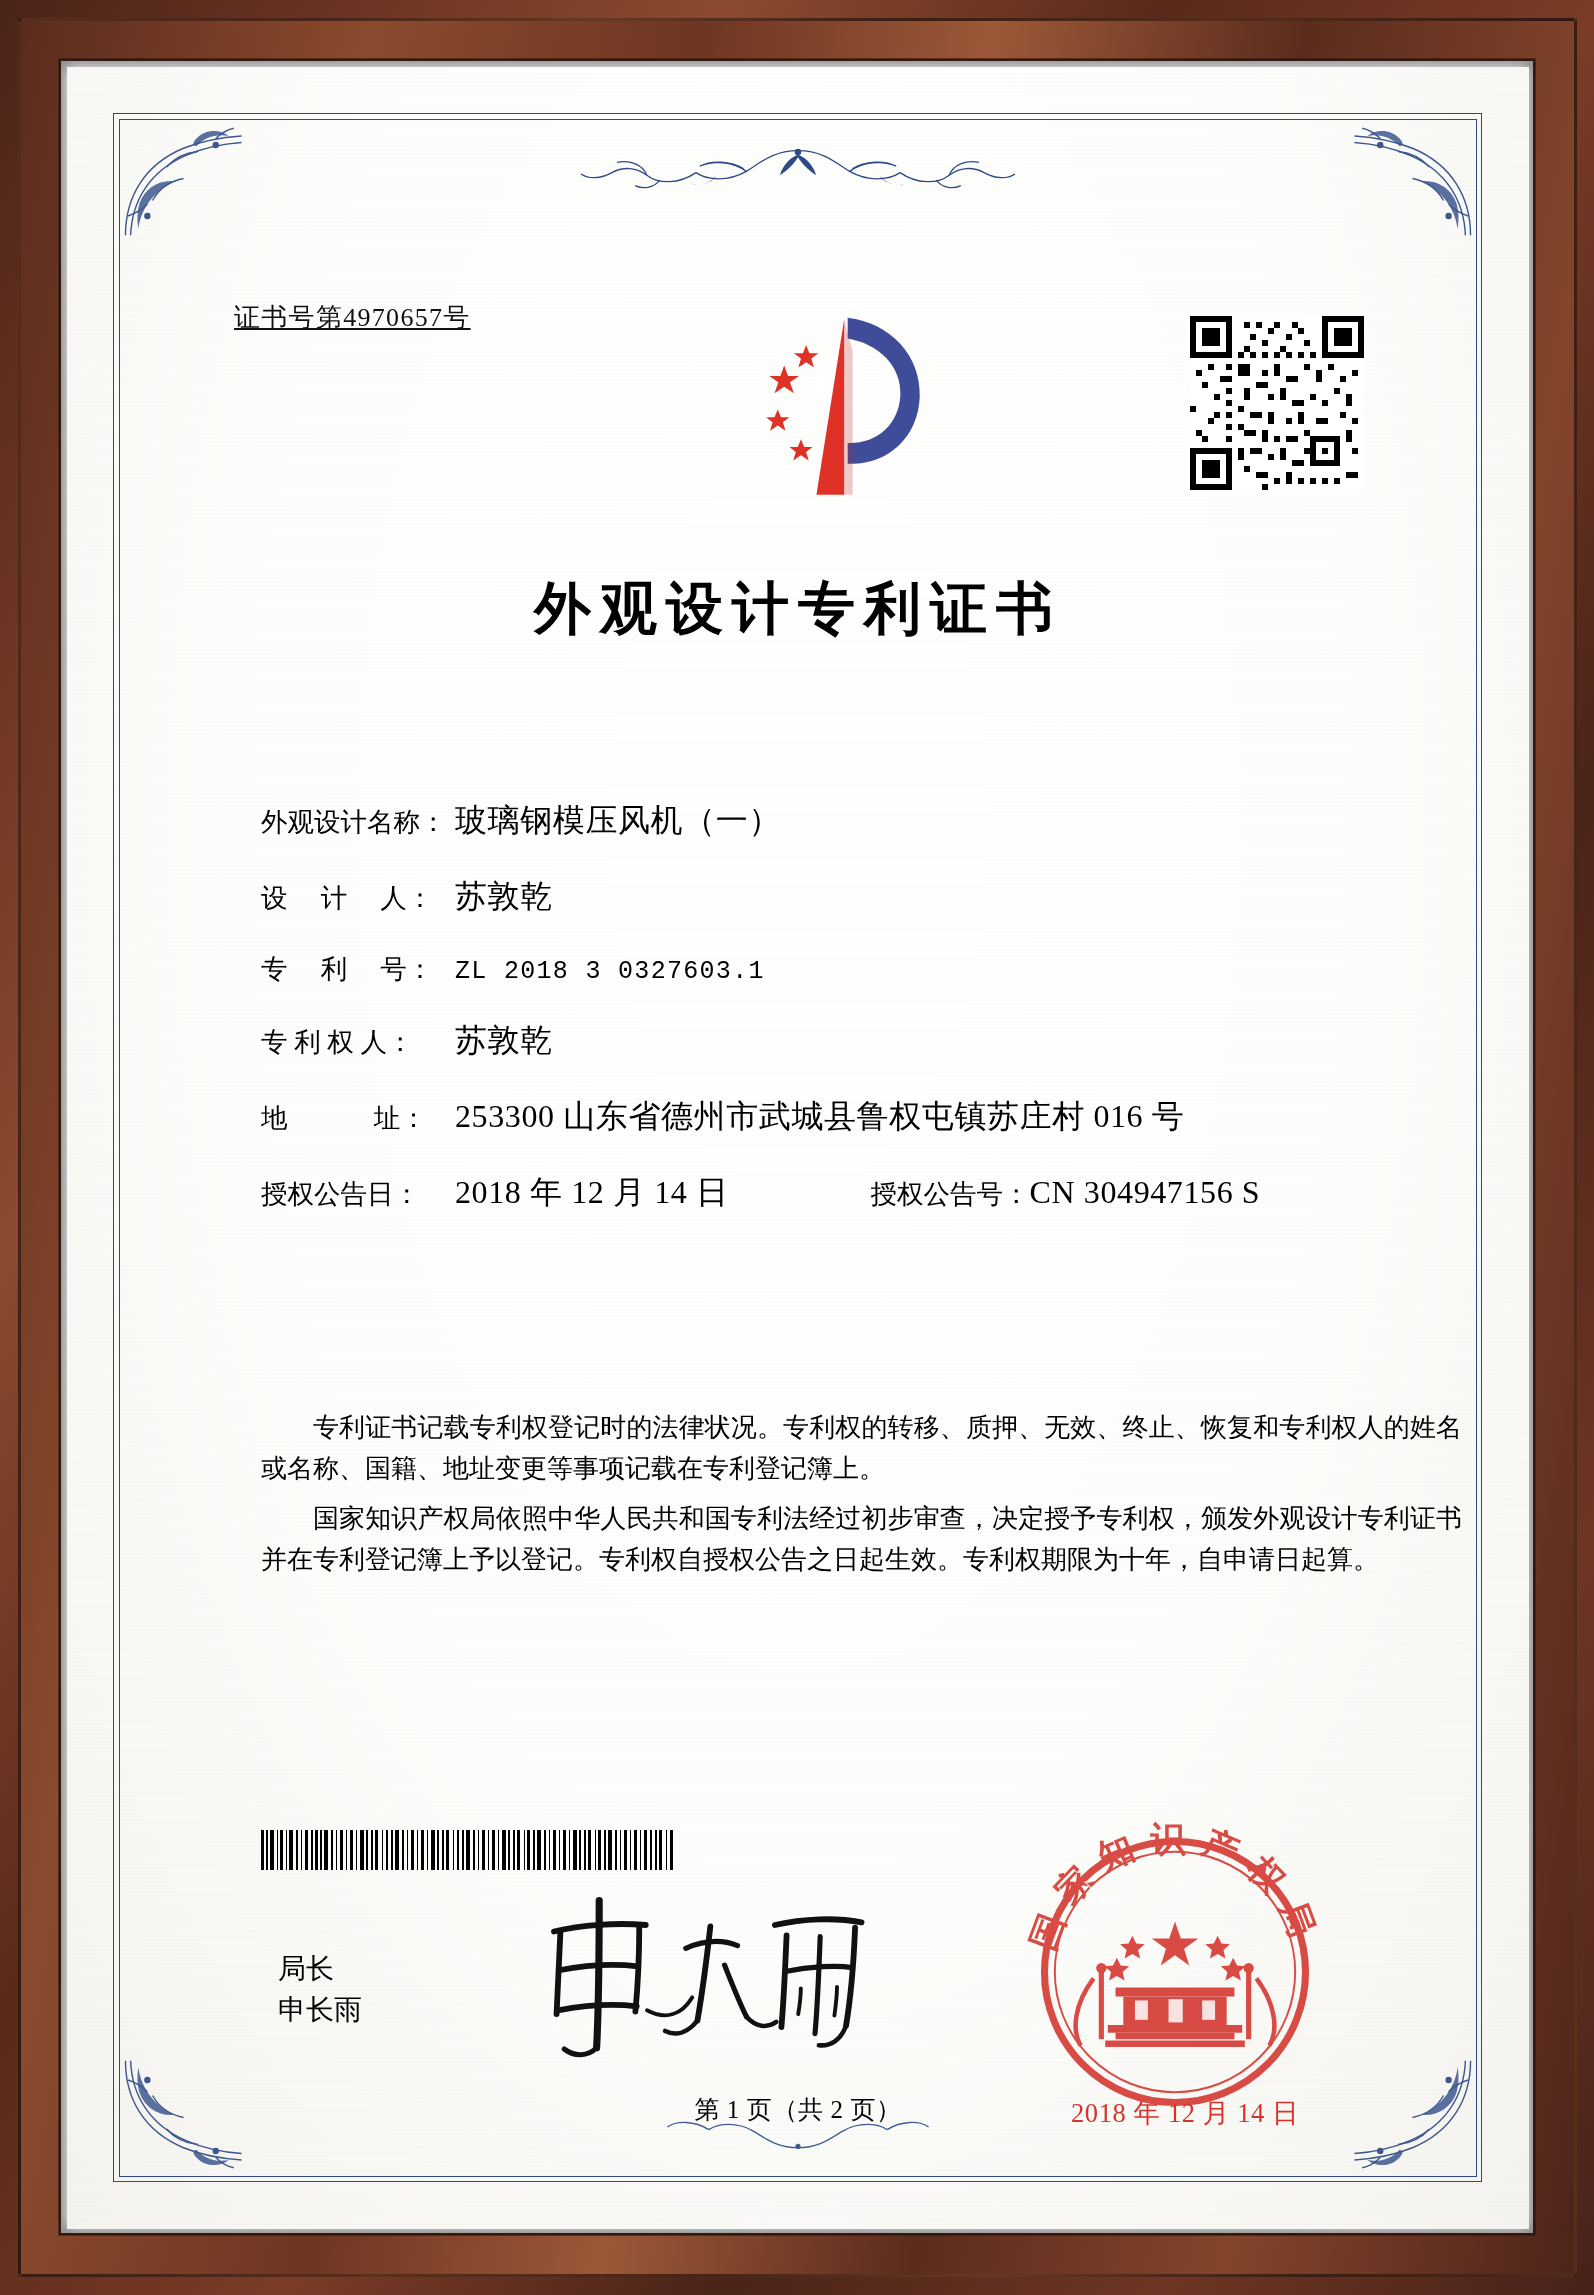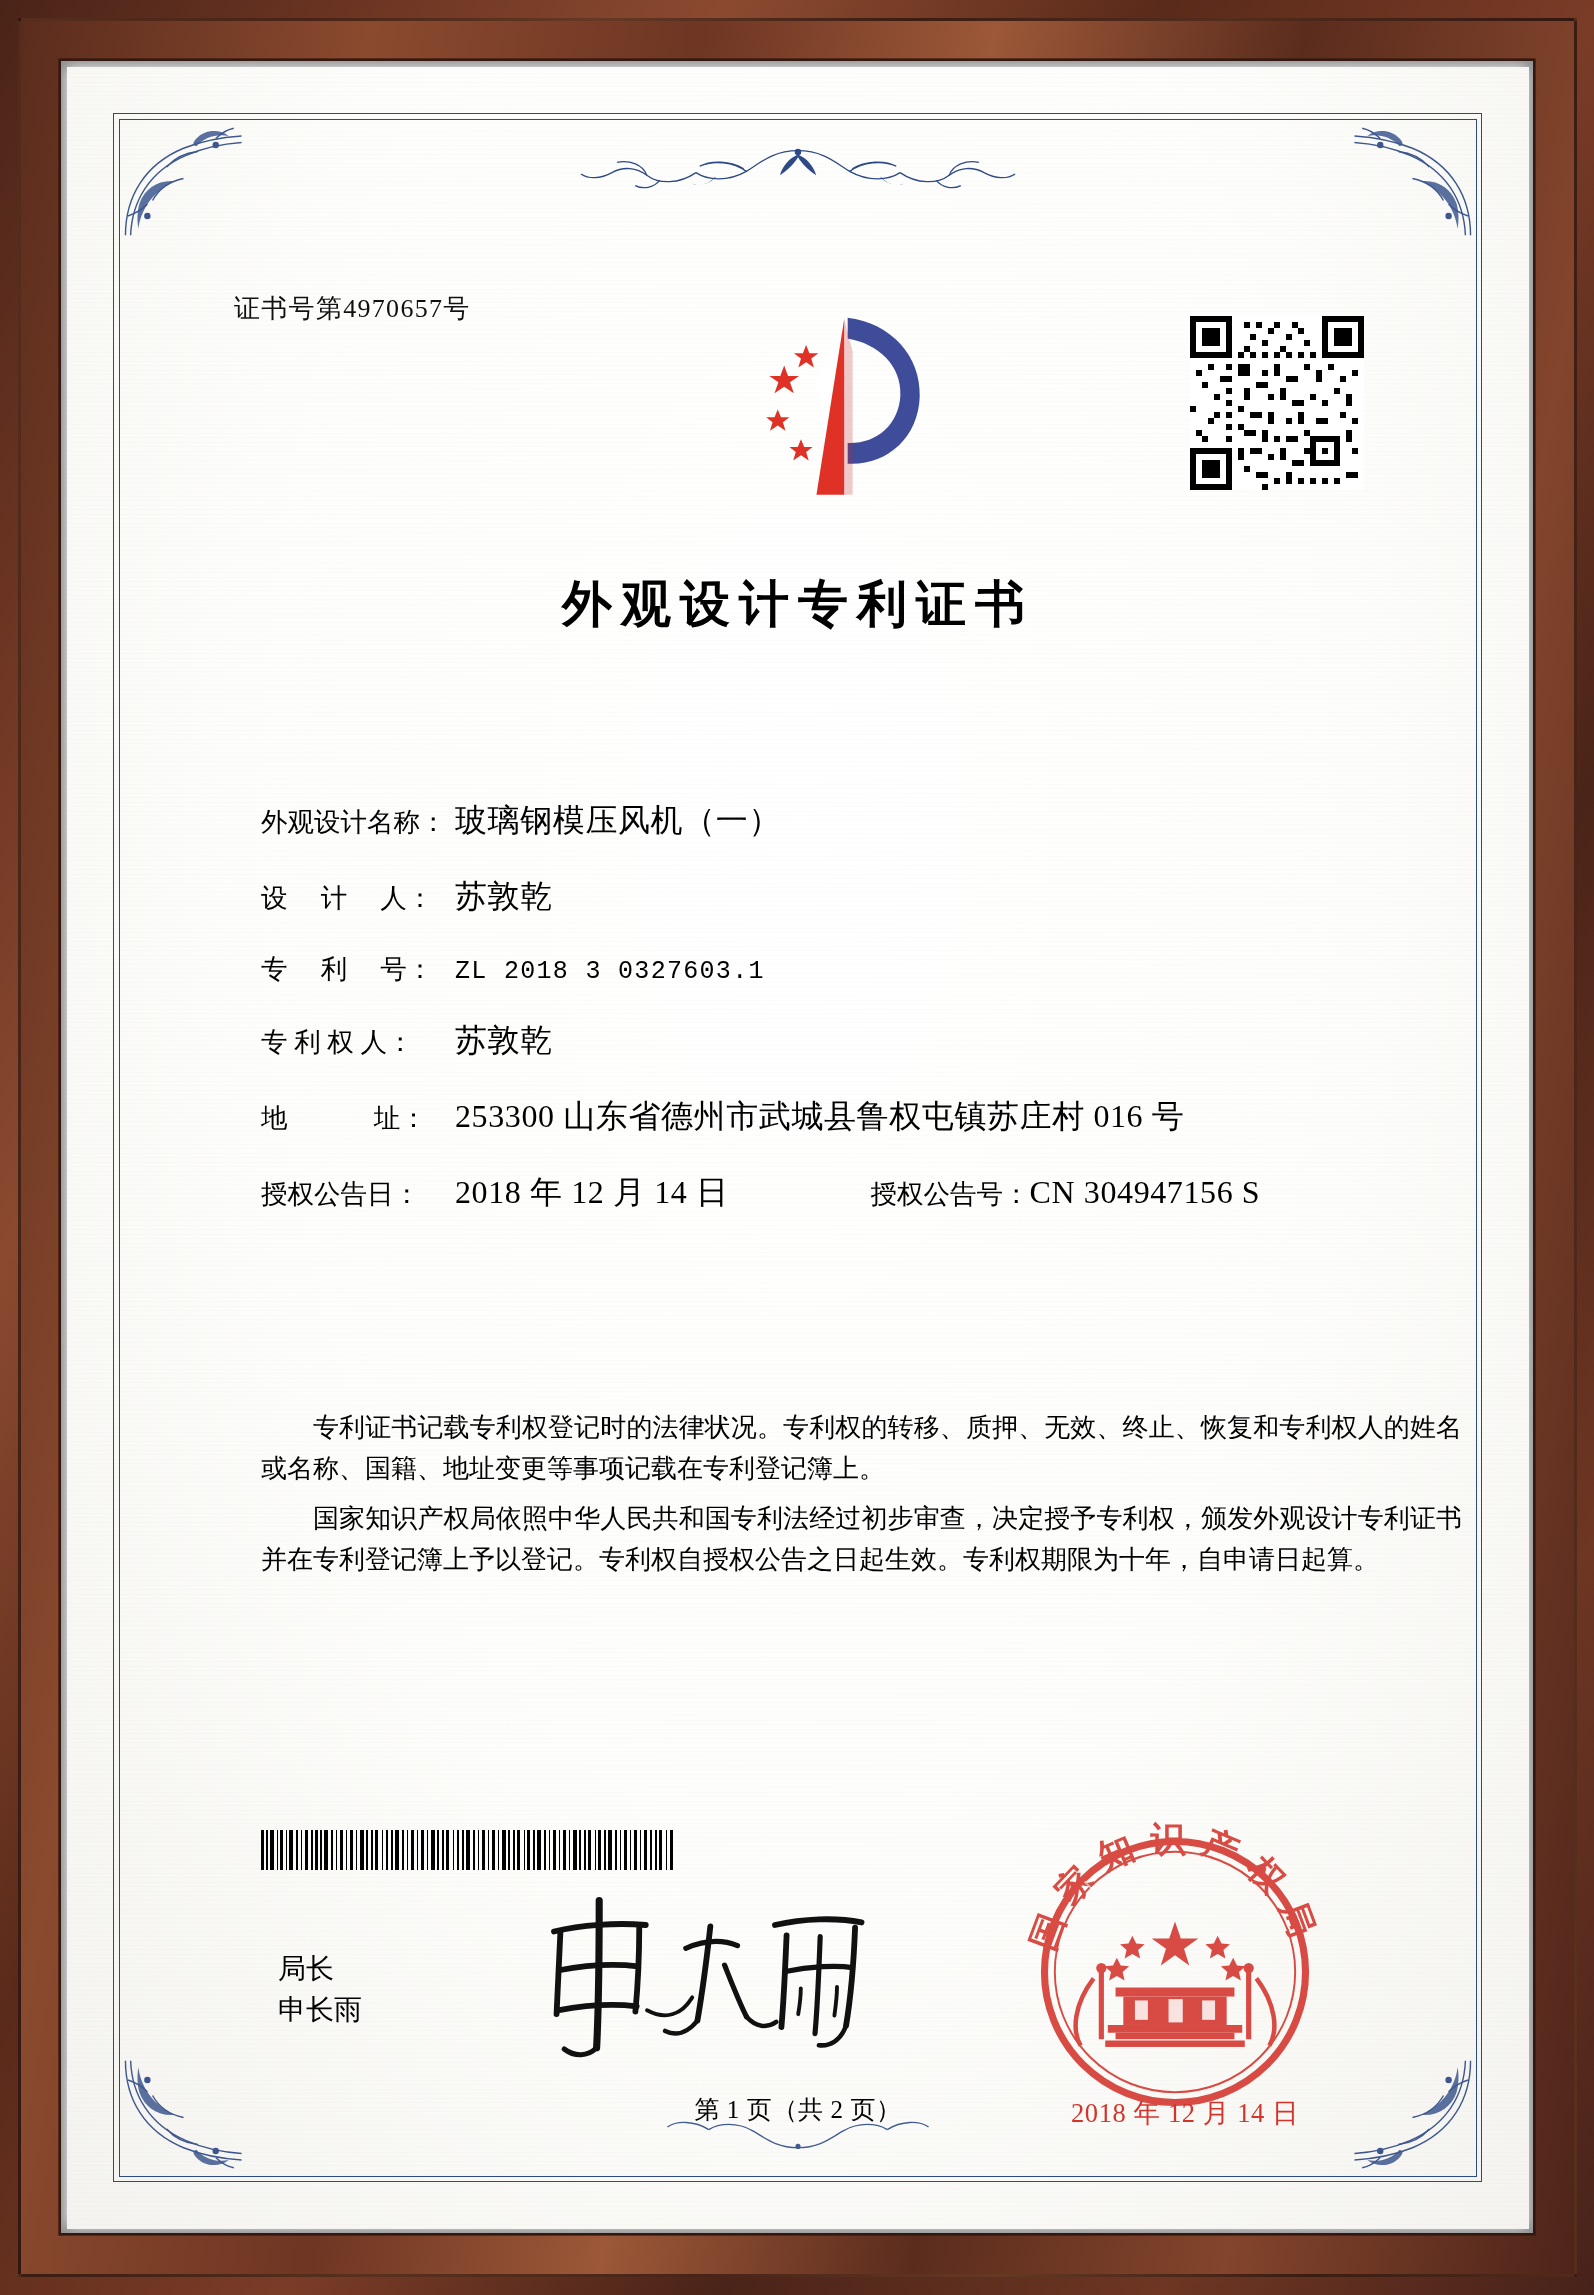--- a/index.html
+++ b/index.html
@@ -94,25 +94,26 @@
     left: 50%; bottom: 76px;
     transform: translateX(-50%) scaleY(-1);
     width: 362px; height: 39px;
     opacity: 0.9;
   }
   .bottom-ornament svg { width: 100%; height: 100%; display: block; }
 
   
   .cert-no {
     position: absolute;
-    left: 167px; top: 224px;
+    left: 167px; top: 233px;
     font-size: 26px;
     letter-spacing: 1.3px;
     color: #111;
     white-space: nowrap;
+    text-decoration: underline;
   }
 
   .emblem {
     position: absolute;
     left: 672px; top: 239px;
     width: 213px; height: 194px;
   }
   .emblem svg { width: 100%; height: 100%; display: block; }
 
   .qr {
@@ -122,21 +123,21 @@
   }
   .qr svg { width: 100%; height: 100%; display: block; }
 
   
   .title {
     position: absolute;
     left: 0; right: 0; top: 504px;
     text-align: center;
     font-family: "DejaVu Serif", serif;
     font-weight: bold;
-    font-size: 50px;
+    font-size: 57px;
     letter-spacing: 9px;
     color: #000;
   }
 
   
   .fields {
     position: absolute;
     left: 194px; top: 684px;
     width: 1182px;
     margin-top: 48px;

